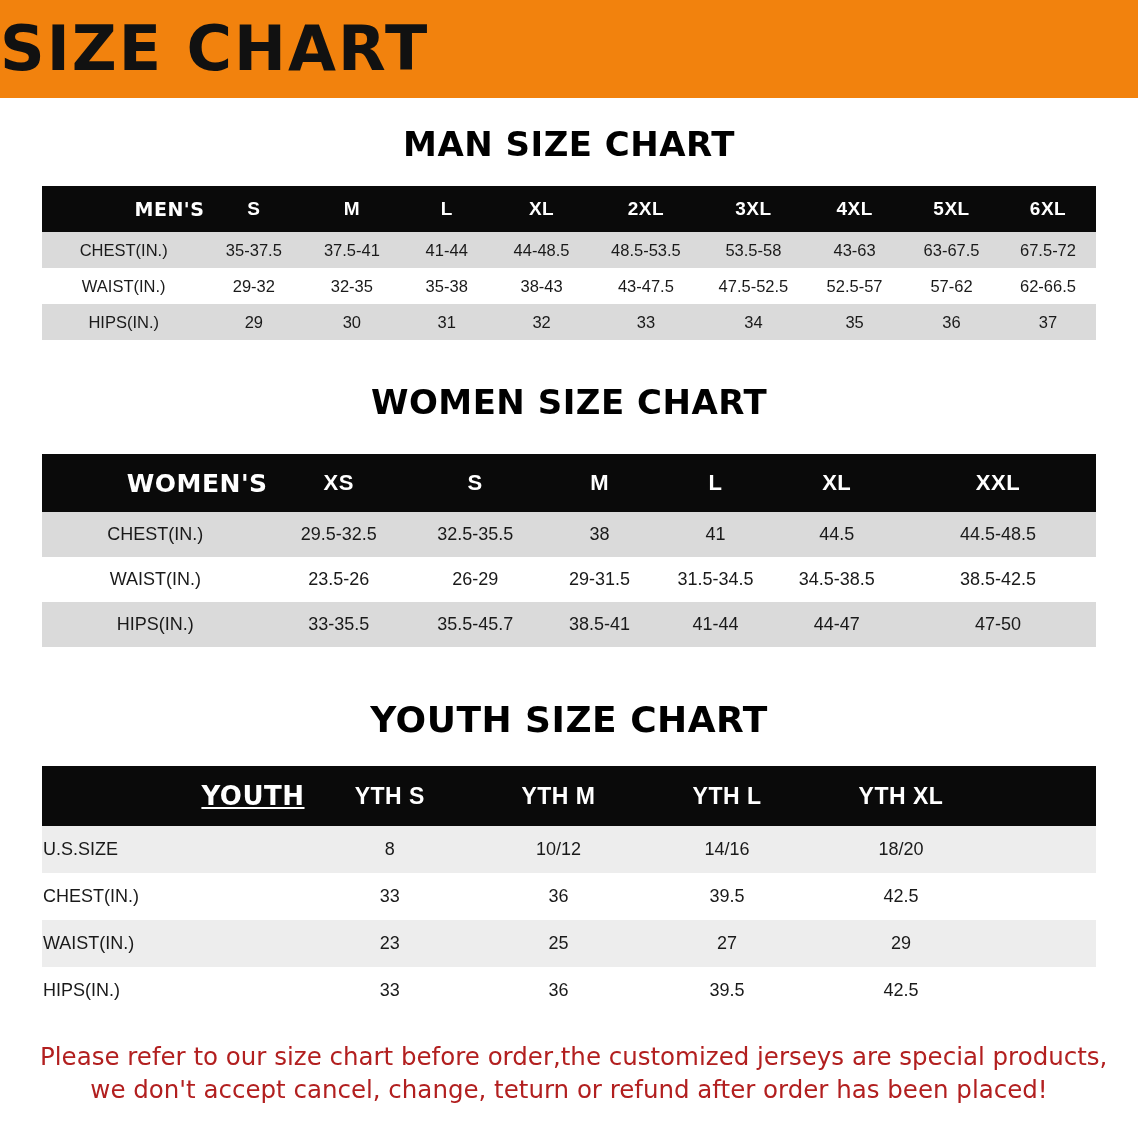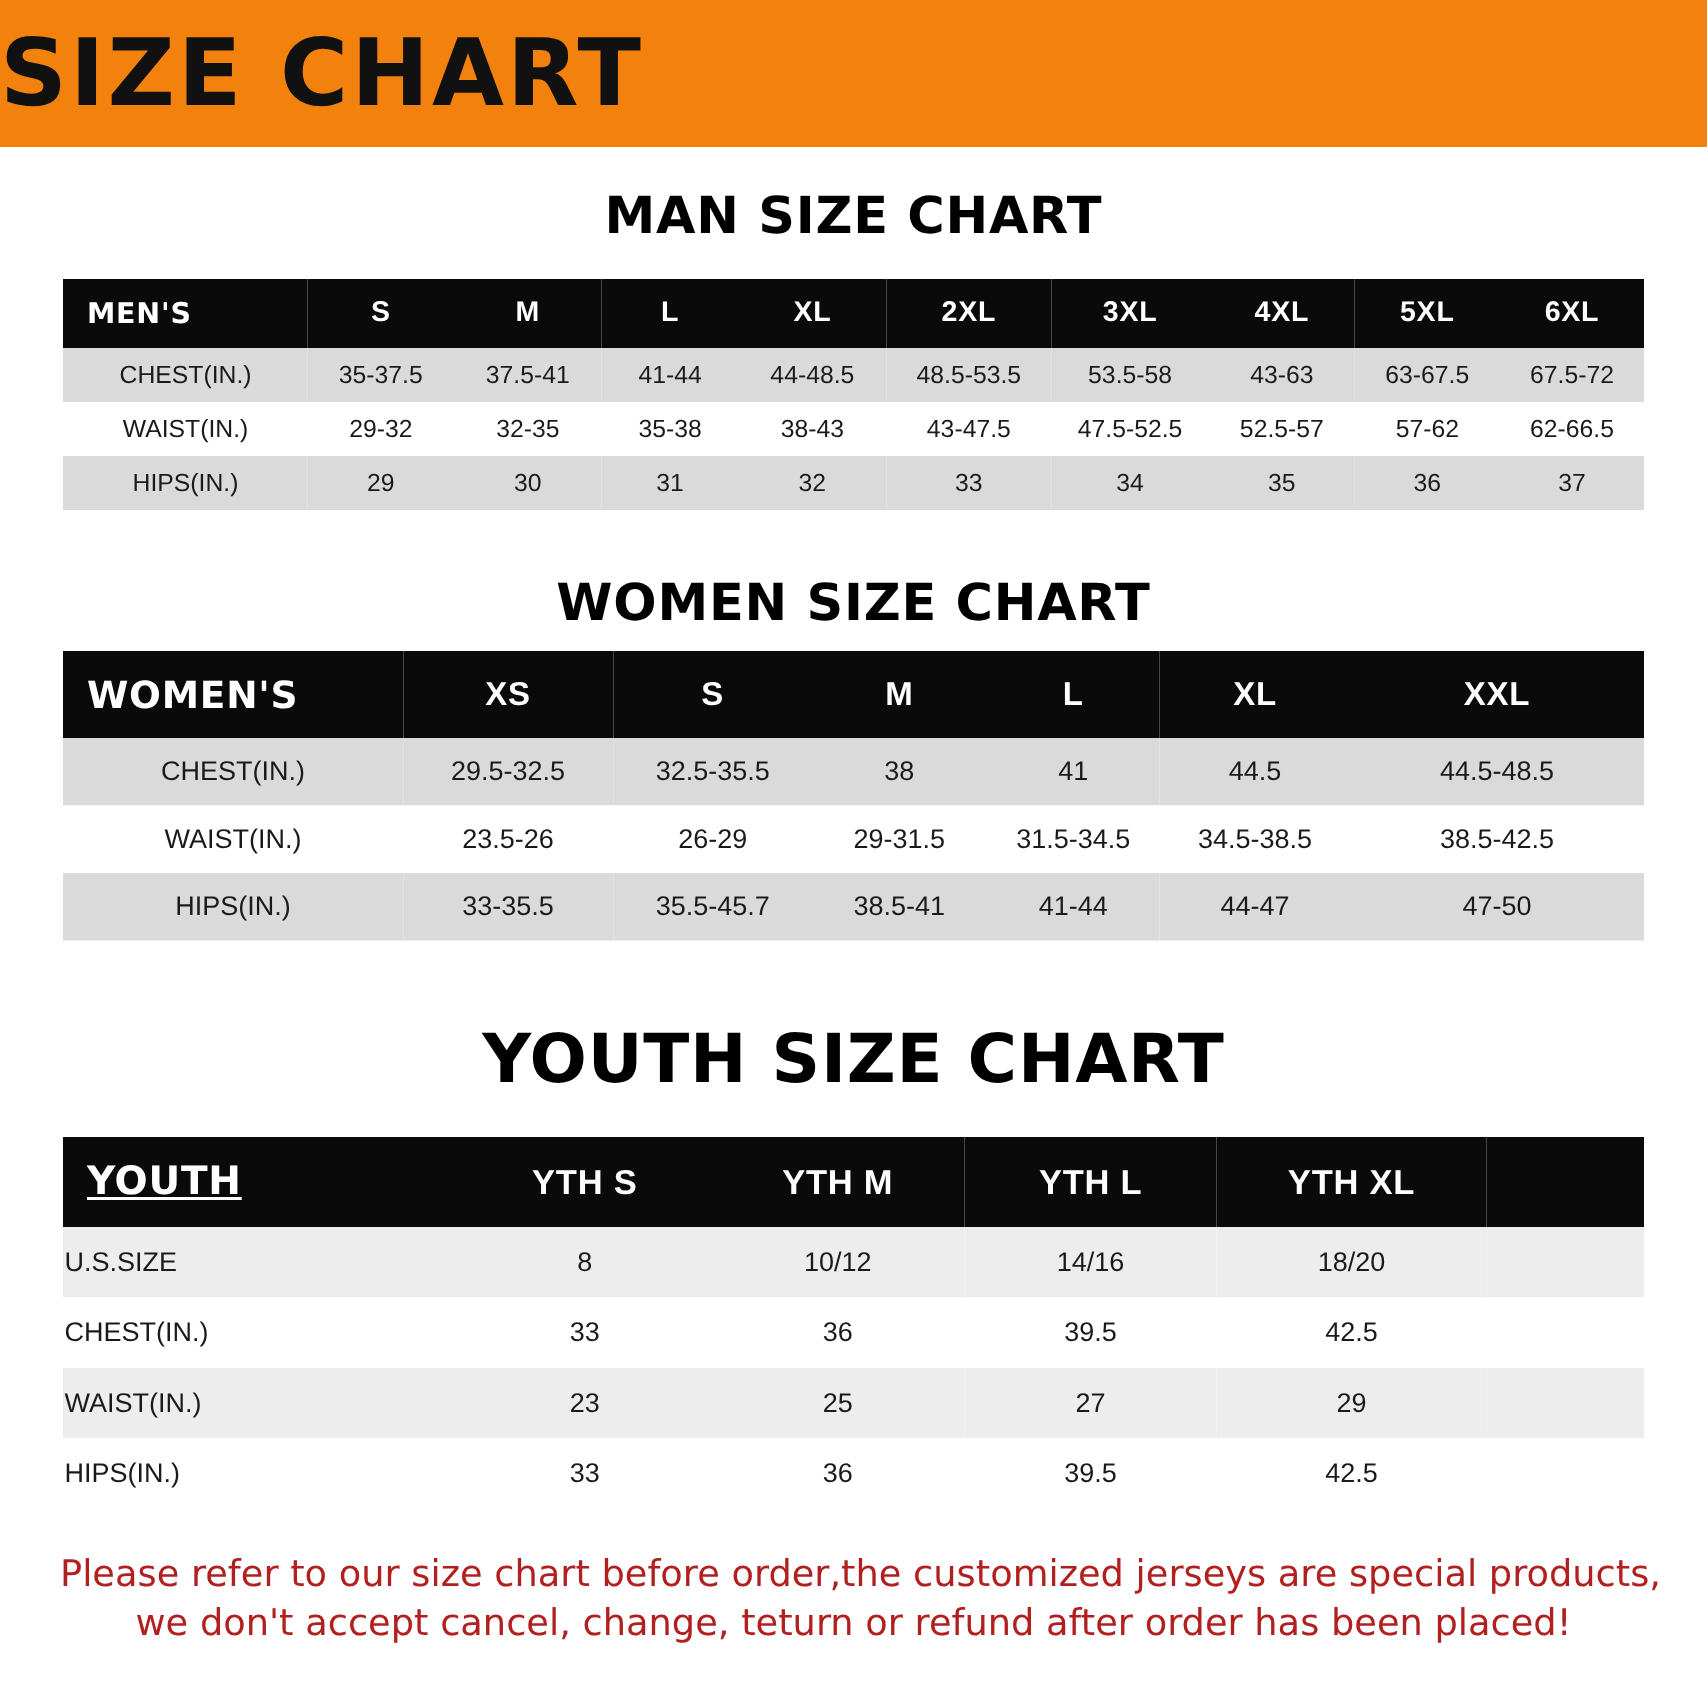--- a/index.html
+++ b/index.html
@@ -47,24 +47,24 @@
     letter-spacing: 0.5px;
   }
   .title-man {
     font-size: 34px;
     margin-top: 26px;
     margin-bottom: 22px;
   }
   .title-women {
     font-size: 34px;
     margin-top: 42px;
-    margin-bottom: 12px;
+    margin-bottom: 32px;
   }
   .title-youth {
-    font-size: 45px;
+    font-size: 36px;
     margin-top: 52px;
     margin-bottom: 26px;
   }
 
   
   .table-wrap {
     padding: 0 42px;
   }
   table.size-table {
     width: 100%;
@@ -80,21 +80,21 @@
   
   table.size-table thead tr {
     background: #0a0a0a;
   }
   table.size-table thead th {
     color: #ffffff;
     font-weight: bold;
     letter-spacing: 0.5px;
   }
   table.size-table thead th.rowlabel {
-    text-align: left;
+    text-align: right;
     padding-left: 16px;
     font-family: "DejaVu Sans", sans-serif;
     font-size: 23px;
   }
 
   
   #men-table thead th { height: 44px; font-size: 19px; }
   #men-table tbody td { height: 34px; font-size: 16.5px; }
   #men-table tbody td.rowlabel { text-align: center; font-size: 16.5px; }
   #men-table tbody tr.shade { background: #dadada; }

